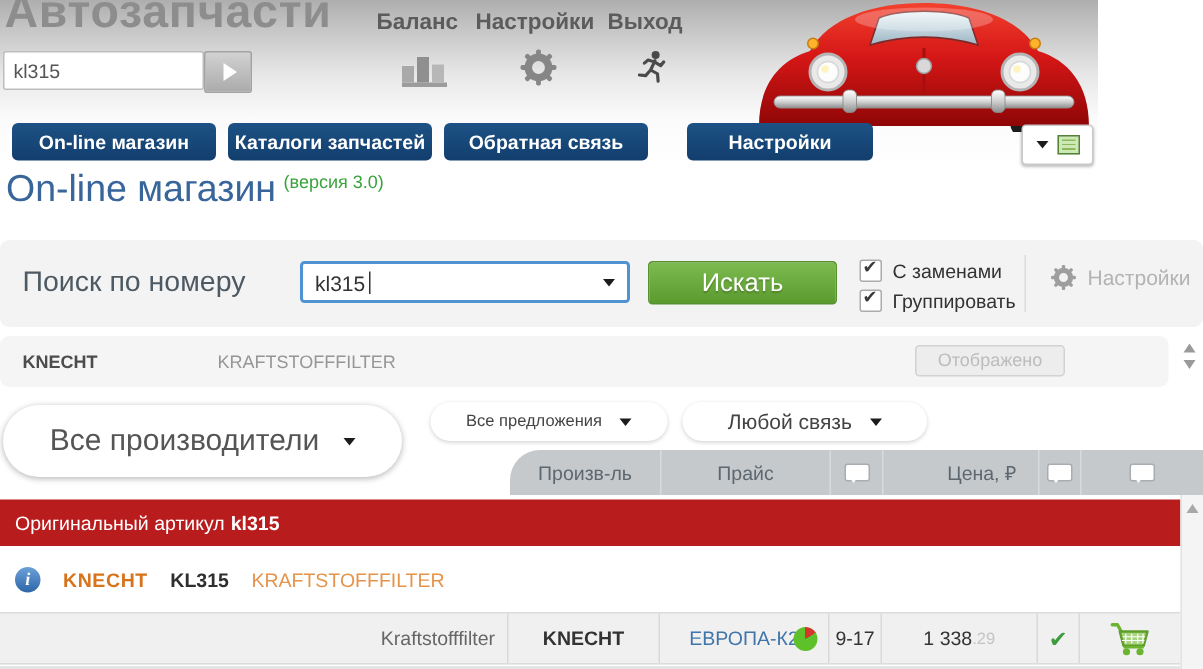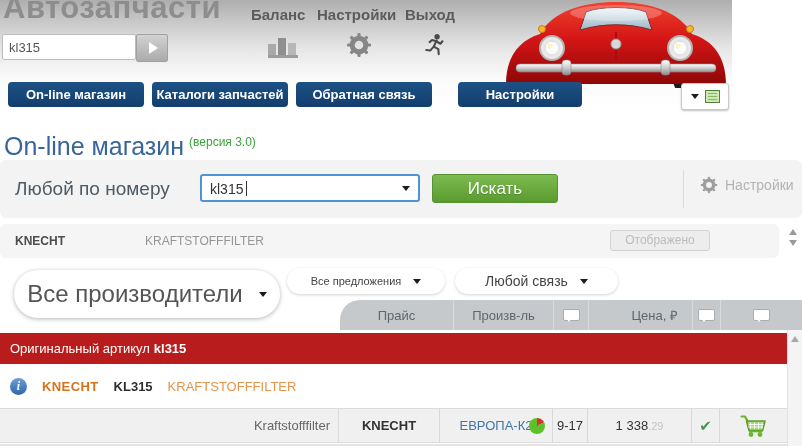--- a/index.html
+++ b/index.html
@@ -32,21 +32,21 @@
     border-radius:3px;box-shadow:0 1px 2px rgba(0,0,0,.25);display:flex;align-items:center;justify-content:center;gap:6px;cursor:pointer;}
   .caret-down{width:0;height:0;border-left:4px solid transparent;border-right:4px solid transparent;border-top:5px solid #1c1c1c;}
   .list-icon{width:15px;height:13px;border:1px solid #55823a;background:#cde8b4;box-sizing:border-box;position:relative;}
   .list-icon::after{content:"";position:absolute;inset:2px;background:repeating-linear-gradient(180deg,#8ab95e 0 1px,transparent 1px 3px);}
 
   .nav-btn{position:absolute;top:82px;height:25px;line-height:25px;text-align:center;color:#fff;font-size:13px;font-weight:bold;
     background:linear-gradient(#1d5185,#123e6d);border-radius:4px;cursor:pointer;}
   .nb1{left:8px;width:136px;} .nb2{left:152px;width:136px;} .nb3{left:296px;width:136px;} .nb4{left:458px;width:124px;}
 
   
-  .page-title{position:absolute;left:4px;top:112px;font-size:25px;color:#38669a;margin-top:20px;}
+  .page-title{position:absolute;left:4px;top:112px;font-size:25px;color:#38669a;}
   .version{font-size:12px;color:#3aa23c;margin-left:5px;}
 
   
   .search-band{position:absolute;left:0;top:160px;width:802px;height:58px;background:#f3f3f4;border-radius:6px;}
   .sb-label{position:absolute;left:15px;top:18px;font-size:19px;color:#4e5a63;}
   .combo{position:absolute;left:200px;top:14px;width:220px;height:28px;background:#fff;border:2px solid #4f93d2;border-radius:3px;box-sizing:border-box;cursor:text;}
   .combo-text{position:absolute;left:8px;top:5px;font-size:14px;color:#333;}
   .caret-line{position:absolute;left:44px;top:5px;width:1px;height:15px;background:#333;}
   .combo-arrow{position:absolute;right:8px;top:10px;width:0;height:0;border-left:4px solid transparent;border-right:4px solid transparent;border-top:5px solid #1c1c1c;cursor:pointer;}
   .search-btn{position:absolute;left:432px;top:14px;width:126px;height:29px;border-radius:3px;border:1px solid #569230;box-sizing:border-box;
@@ -65,21 +65,21 @@
   .rb-brand{position:absolute;left:15px;top:10px;font-size:12px;font-weight:bold;color:#4c4c4c;}
   .rb-name{position:absolute;left:145px;top:10px;font-size:12px;color:#969696;}
   .rb-status{position:absolute;left:610px;top:6px;width:100px;height:21px;line-height:19px;text-align:center;background:#ededee;
     border:1px solid #d2d2d2;border-radius:3px;font-size:12px;color:#bcbcbc;box-sizing:border-box;}
   .band-spinner{position:absolute;left:787px;top:229px;width:12px;display:flex;flex-direction:column;align-items:center;gap:5px;}
   .tri-up{width:0;height:0;border-left:4px solid transparent;border-right:4px solid transparent;border-bottom:6px solid #9a9a9a;cursor:pointer;}
   .tri-down{width:0;height:0;border-left:4px solid transparent;border-right:4px solid transparent;border-top:6px solid #9a9a9a;cursor:pointer;}
 
   
   .pill{background:#fff;display:flex;align-items:center;justify-content:center;cursor:pointer;z-index:6;position:absolute;}
-  .pill-makers{left:14px;top:270px;width:266px;height:48px;border-radius:25px;box-shadow:0 1px 4px rgba(0,0,0,.3);font-size:24px;color:#555;gap:16px;}
+  .pill-makers{left:2px;top:270px;width:266px;height:48px;border-radius:25px;box-shadow:0 1px 4px rgba(0,0,0,.3);font-size:20px;color:#555;gap:16px;}
   .pill-offers{left:287px;top:268px;width:158px;height:26px;border-radius:13px;box-shadow:0 1px 3px rgba(0,0,0,.18);font-size:11px;color:#444;gap:12px;}
   .pill-term{left:455px;top:268px;width:163px;height:26px;border-radius:13px;box-shadow:0 1px 3px rgba(0,0,0,.18);font-size:14px;color:#444;gap:12px;}
 
   
   .thead{position:absolute;left:340px;top:300px;width:462px;height:30px;background:#c6c9cc;border-top-left-radius:20px;display:flex;}
   .th{display:flex;align-items:center;justify-content:center;font-size:13px;color:#5d6770;box-sizing:border-box;border-left:1px solid #d8dadd;cursor:pointer;}
   .th:first-child{border-left:none;}
   .th-manufacturer{width:100px;} .th-pricelist{width:113px;} .th-b1{width:35px;}
   .th-price{width:104px;padding-left:28px;} .th-b2{width:28px;} .th-b3{width:82px;}
   .bubble-icon{width:15px;height:10px;background:#fff;border:1px solid #a8adb2;border-radius:2px;position:relative;}
@@ -212,27 +212,37 @@
   <div class="nav-btn nb2">Каталоги запчастей</div>
   <div class="nav-btn nb3">Обратная связь</div>
   <div class="nav-btn nb4">Настройки</div>
 </div>
 
 <div class="page-title">
   <span>On-line магазин</span><sup class="version">(версия 3.0)</sup>
 </div>
 
 <div class="search-band">
-  <div class="sb-label">Любой по номеру</div>
+  <div class="sb-label">Поиск по номеру</div>
   <div class="combo">
     <span class="combo-text">kl315</span>
     <span class="caret-line"></span>
     <span class="combo-arrow"></span>
   </div>
   <div class="search-btn">Искать</div>
+  <div class="cb-group">
+    <div class="cb-row">
+      <span class="checkbox"></span>
+      <span class="cb-label">С заменами</span>
+    </div>
+    <div class="cb-row">
+      <span class="checkbox"></span>
+      <span class="cb-label">Группировать</span>
+    </div>
+  </div>
   <div class="sb-divider"></div>
   <div class="settings-link">
     <svg width="18" height="18" viewBox="0 0 26 26" style="color:#9e9e9e">
       <g fill="currentColor">
         <rect x="11.4" y="1" width="3.2" height="6" rx="1.2"></rect>
         <rect x="11.4" y="1" width="3.2" height="6" rx="1.2" transform="rotate(45 13 13)"></rect>
         <rect x="11.4" y="1" width="3.2" height="6" rx="1.2" transform="rotate(90 13 13)"></rect>
         <rect x="11.4" y="1" width="3.2" height="6" rx="1.2" transform="rotate(135 13 13)"></rect>
         <rect x="11.4" y="1" width="3.2" height="6" rx="1.2" transform="rotate(180 13 13)"></rect>
         <rect x="11.4" y="1" width="3.2" height="6" rx="1.2" transform="rotate(225 13 13)"></rect>
@@ -262,22 +272,22 @@
 <div class="pill pill-offers">
   <span>Все предложения</span>
   <span class="caret-down"></span>
 </div>
 <div class="pill pill-term">
   <span>Любой связь</span>
   <span class="caret-down"></span>
 </div>
 
 <div class="thead">
+  <div class="th th-manufacturer">Произв-ль</div>
   <div class="th th-pricelist">Прайс</div>
-  <div class="th th-manufacturer">Произв-ль</div>
   <div class="th th-b1">
       <span class="bubble-icon"></span>
     </div>
   <div class="th th-price">Цена, ₽</div>
   <div class="th th-b2">
       <span class="bubble-icon"></span>
     </div>
   <div class="th th-b3">
       <span class="bubble-icon"></span>
     </div>

